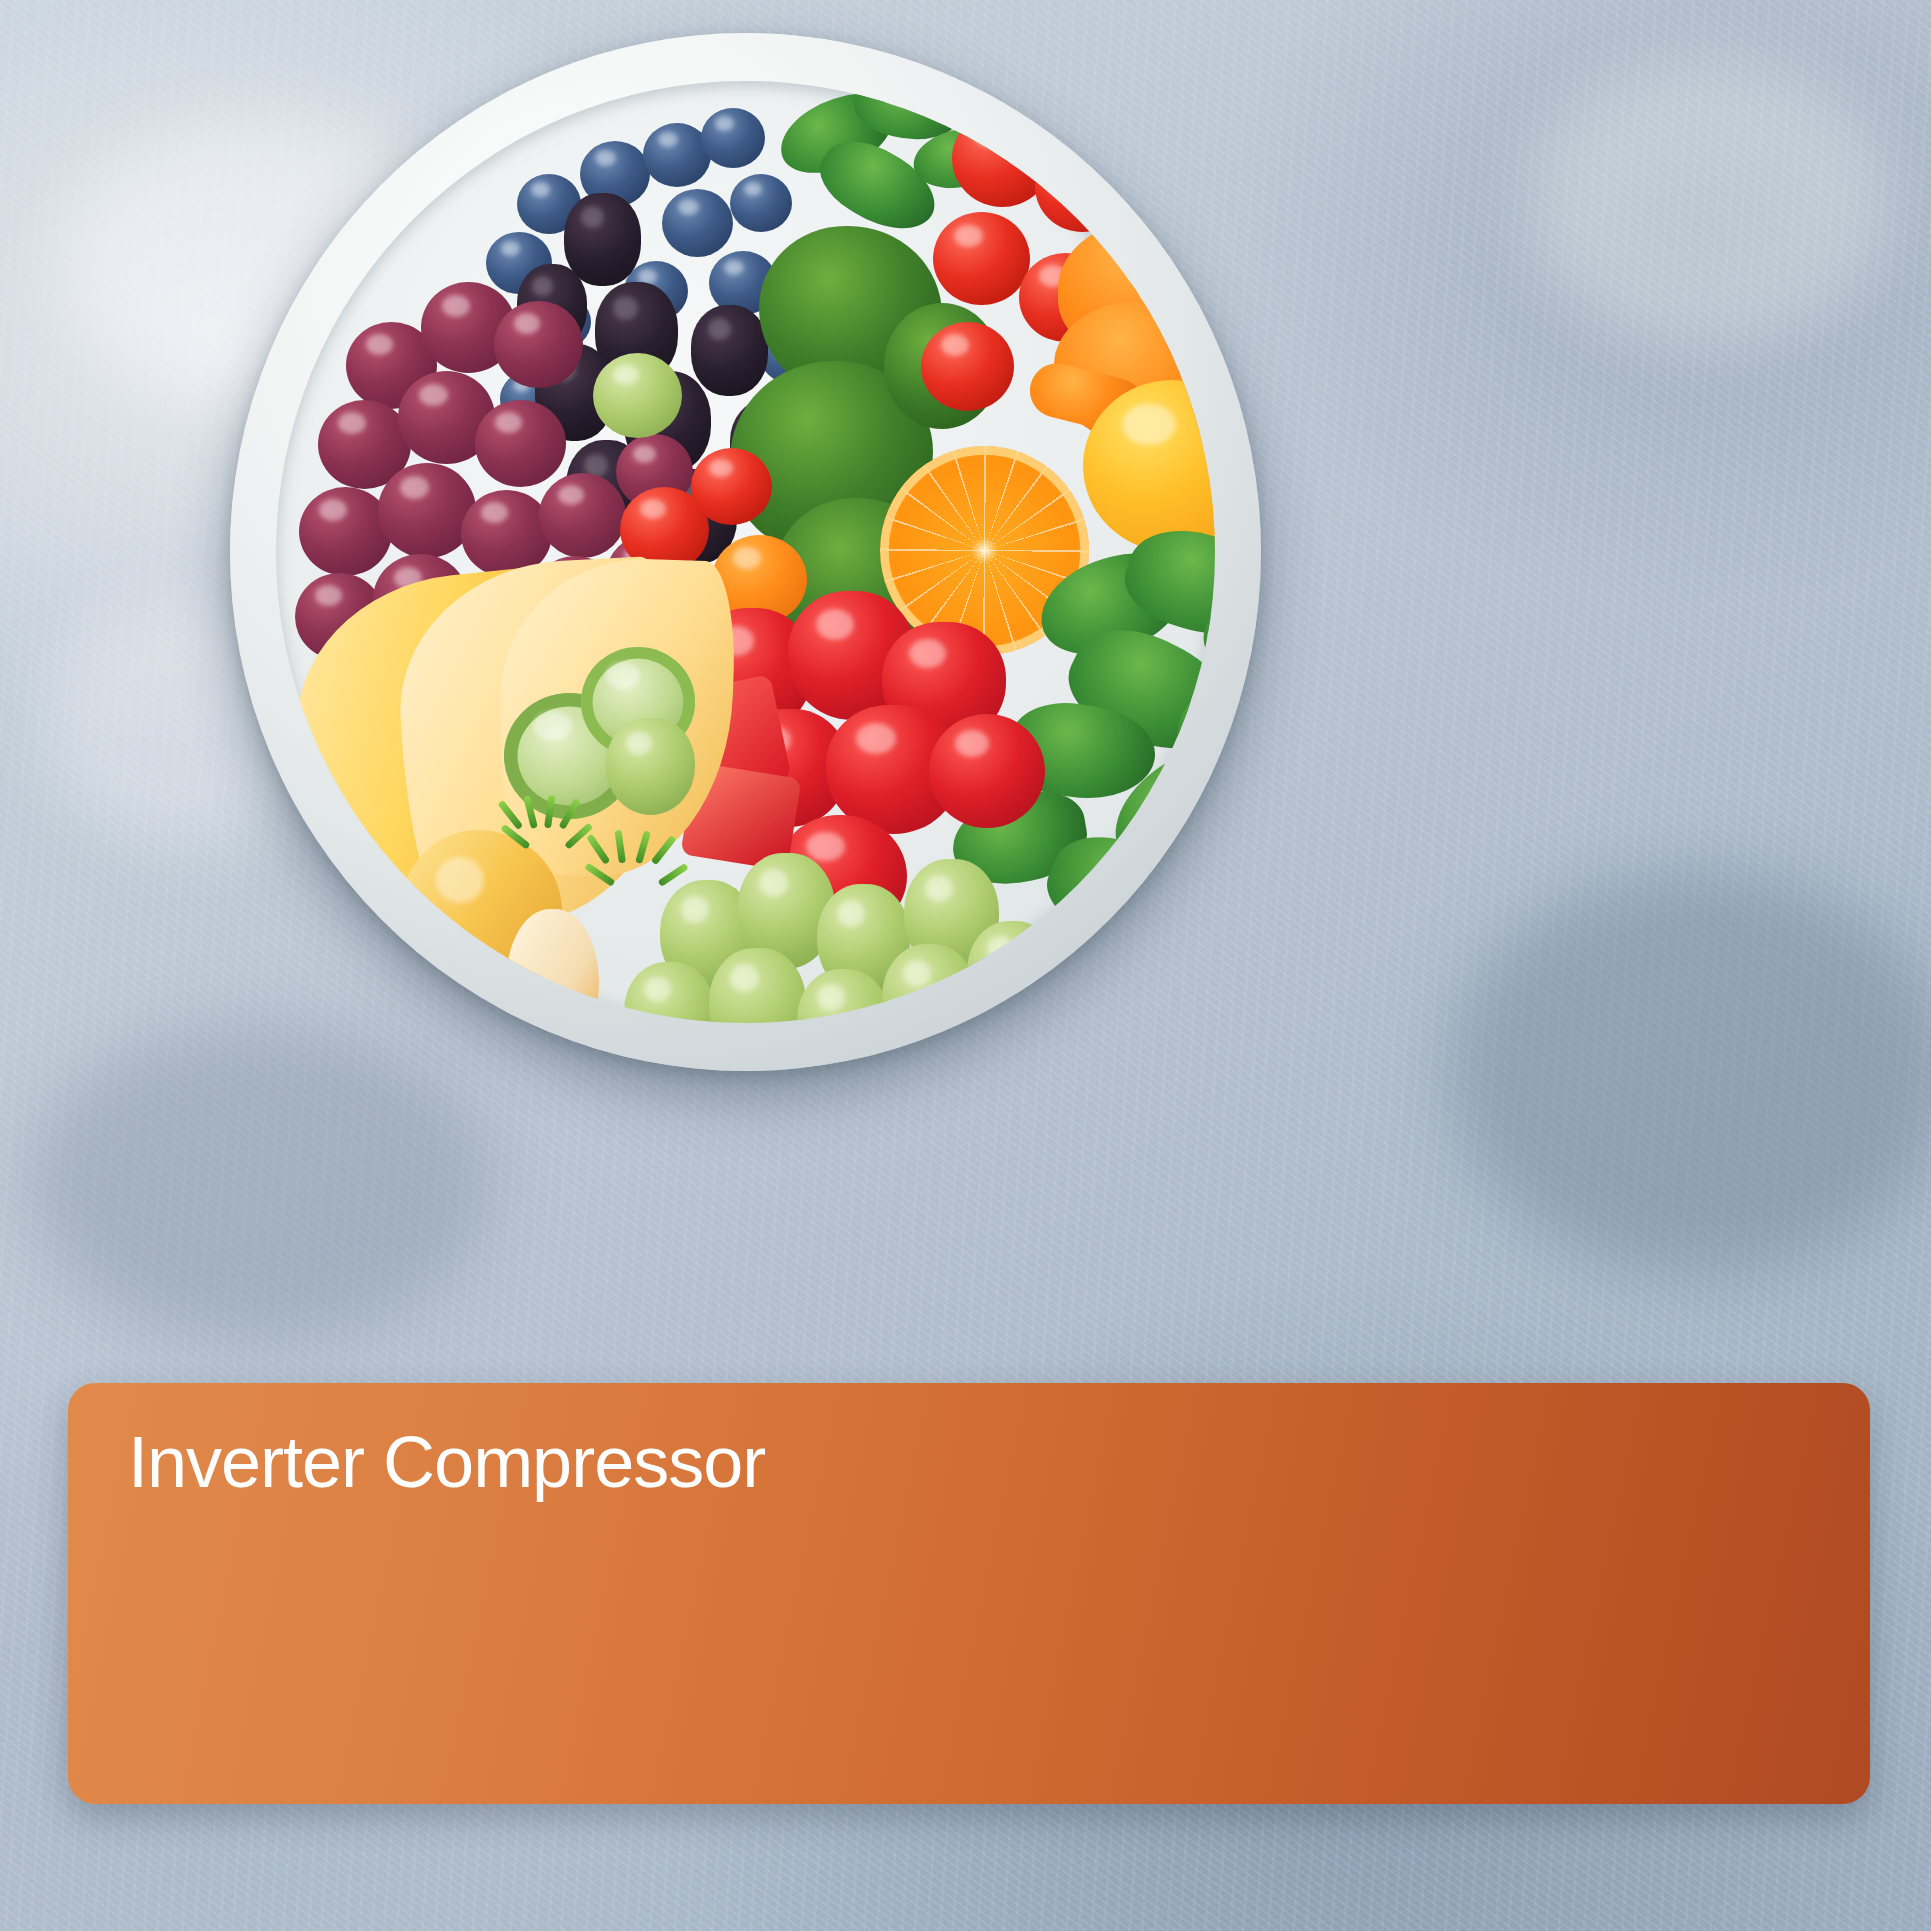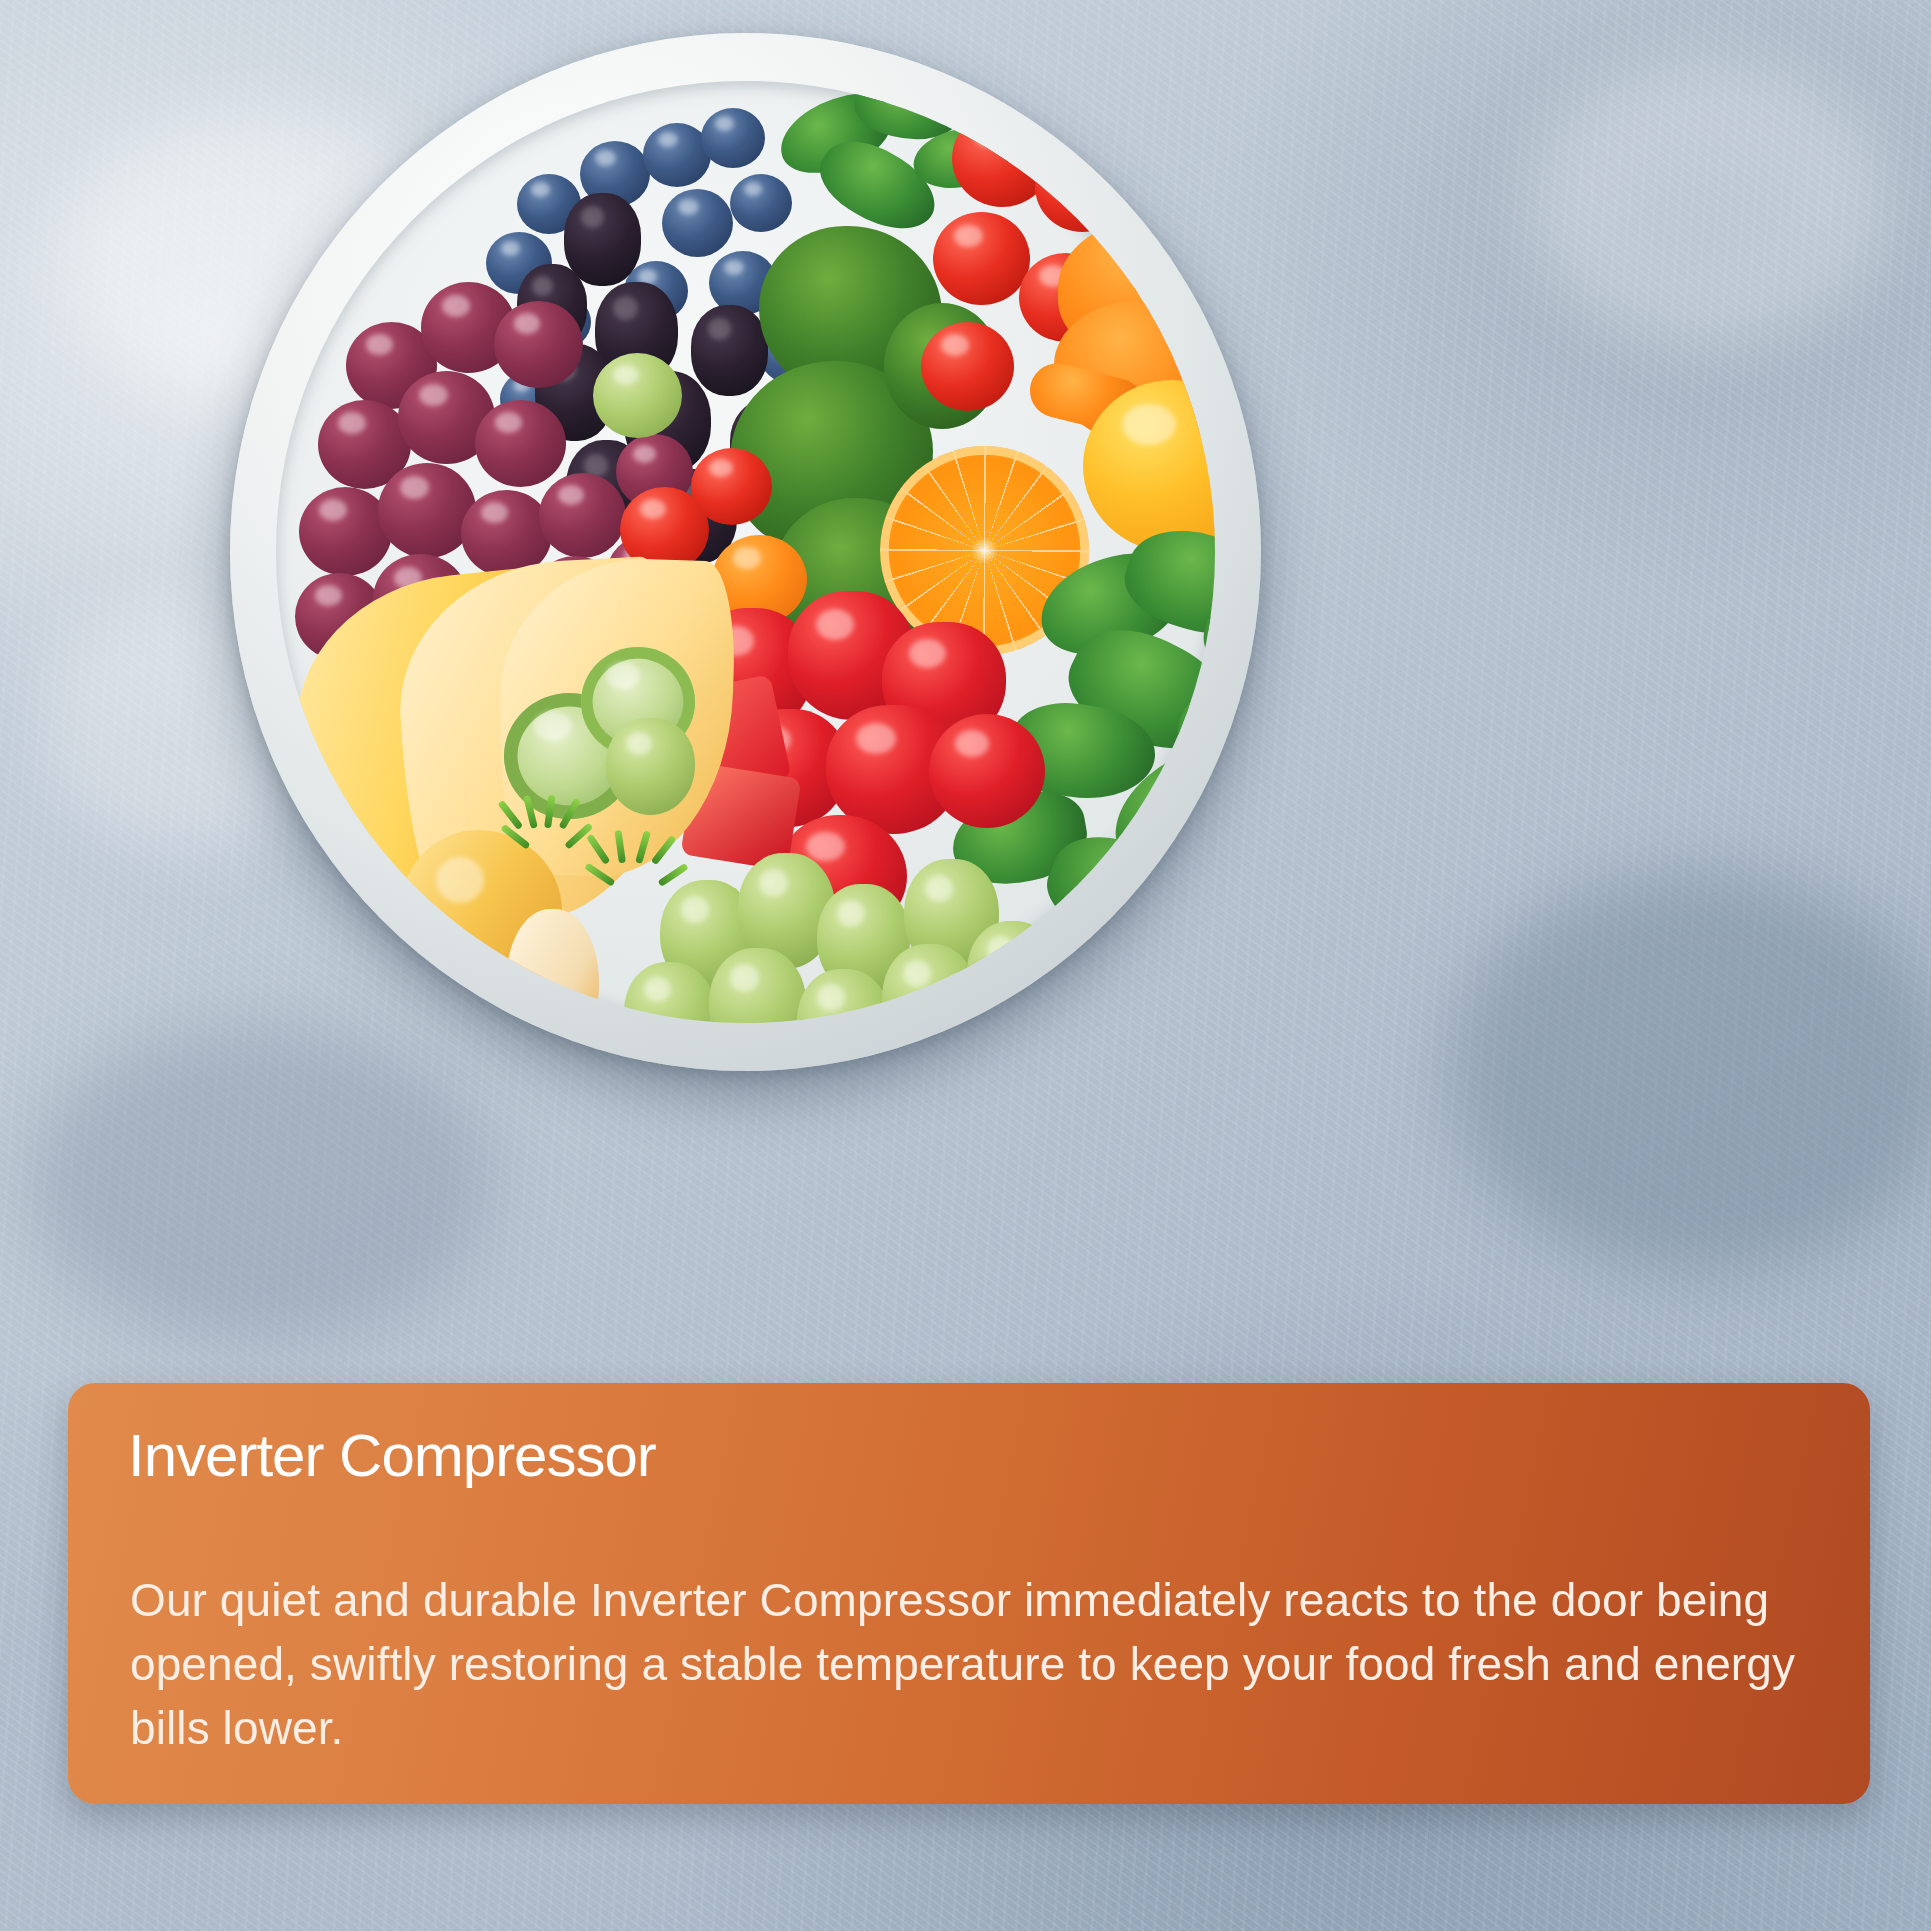--- a/index.html
+++ b/index.html
@@ -93,21 +93,21 @@
   
   #banner{
     position:absolute; left:68px; top:1383px; width:1802px; height:421px;
     border-radius:27px;
     background:linear-gradient(102deg,#e08a4b 0%,#dc7f43 22%,#d26e34 48%,#c35a28 74%,#b04a22 100%);
     box-shadow:0 13.5px 33px rgba(40,50,65,.28);
     overflow:hidden;
   }
   #banner-title{
     position:absolute; left:60px; top:41px;
-    font-size:60px; line-height:1.06; font-weight:400; color:#ffffff;
+    font-size:72px; line-height:1.06; font-weight:400; color:#ffffff;
     letter-spacing:-1px; white-space:nowrap;
   }
   #banner-body{
     position:absolute; left:62px; top:185px; right:48px;
     font-size:46px; line-height:64px; font-weight:400; color:#fbeee4;
     letter-spacing:0.1px;
   }
 </style>
 </head>
 <body>
@@ -293,15 +293,14 @@
         <div class="f greengrape" style="left:732px;top:908px;width:87px;height:102px;border-radius:48% 48% 52% 52%;"></div>
         <div class="f greengrape" style="left:330px;top:637px;width:89px;height:97px;border-radius:48% 48% 52% 52%;"></div>
       </div>
 
     </div>
   </div>
 </div>
 
 <div id="banner">
   <div id="banner-title">Inverter Compressor</div>
-  <div id="banner-body">Our quiet and durable Inverter Compressor immediately reacts to the door being opened, swiftly restoring a stable temperature to keep your food fresh and energy bills lower.</div>
 </div>
 
 
 </body></html>

